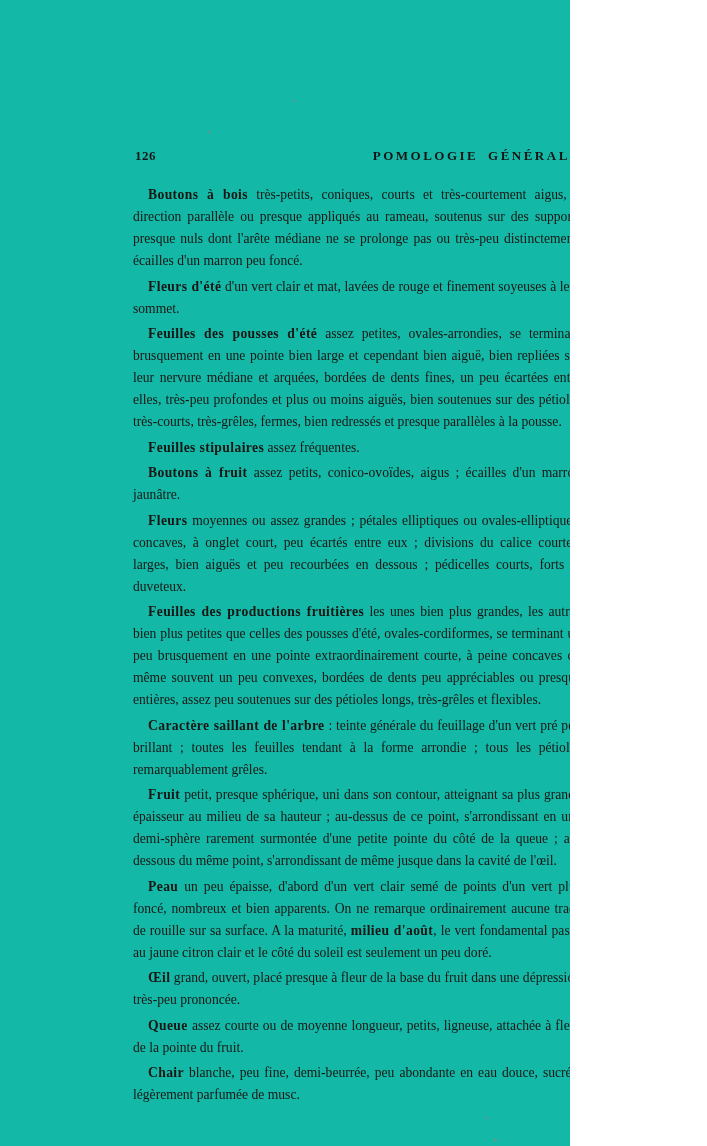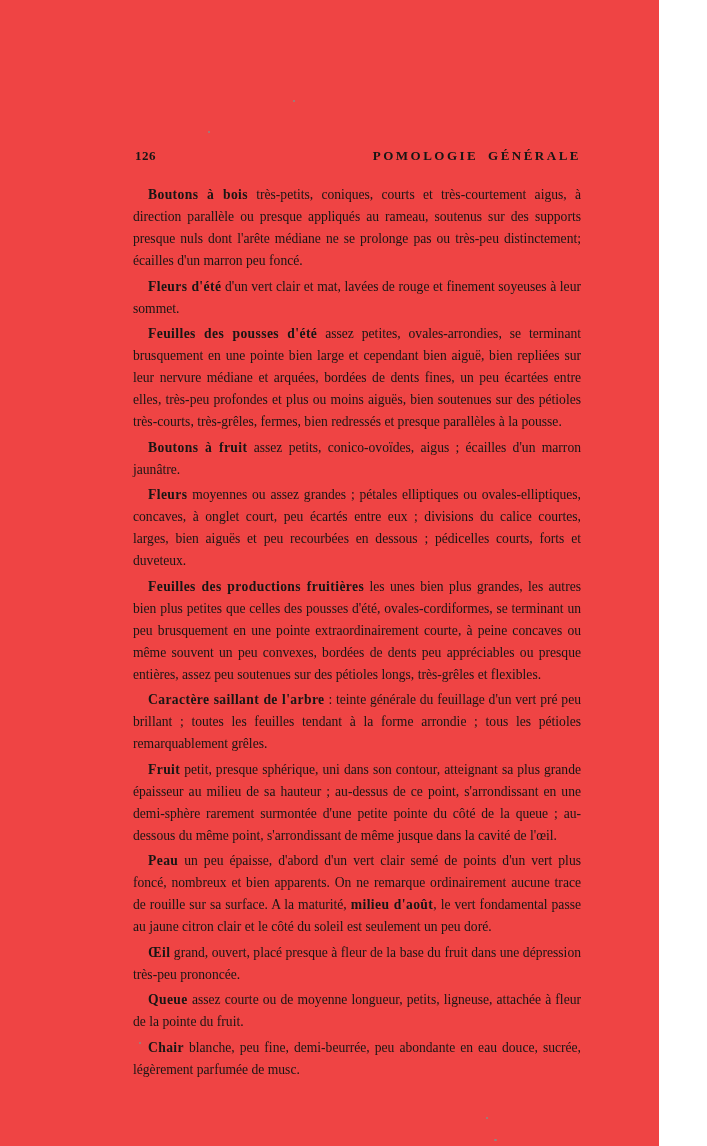--- a/index.html
+++ b/index.html
@@ -2,23 +2,23 @@
 <html><head>
 <meta charset="utf-8">
 <style>
   html, body {
     margin: 0;
     padding: 0;
     background: #ffffff;
   }
   .page {
     position: relative;
-    width: 659px;
+    width: 570px;
     height: 1146px;
-    background: #ef4444;
+    background: #14b8a6;
     font-family: "Liberation Serif", "DejaVu Serif", serif;
     color: #181614;
     overflow: hidden;
   }
   .column {
     position: absolute;
     left: 133px;
     top: 148px;
     width: 448px;
   }
@@ -74,20 +74,21 @@
 
     <div class="running-head">
       <span class="page-number">126</span>
       <span class="running-title">POMOLOGIE GÉNÉRALE</span>
     </div>
 
     <div class="body-text">
         <p class="para"><b class="lead">Boutons à bois</b><span class="plain-text"> très-petits, coniques, courts et très-courtement aigus, à direction parallèle ou presque appliqués au rameau, soutenus sur des supports presque nuls dont l'arête médiane ne se prolonge pas ou très-peu distinctement; écailles d'un marron peu foncé.</span></p>
         <p class="para"><b class="lead">Fleurs d'été</b><span class="plain-text"> d'un vert clair et mat, lavées de rouge et finement soyeuses à leur sommet.</span></p>
         <p class="para"><b class="lead">Feuilles des pousses d'été</b><span class="plain-text"> assez petites, ovales-arrondies, se terminant brusquement en une pointe bien large et cependant bien aiguë, bien repliées sur leur nervure médiane et arquées, bordées de dents fines, un peu écartées entre elles, très-peu profondes et plus ou moins aiguës, bien soutenues sur des pétioles très-courts, très-grêles, fermes, bien redressés et presque parallèles à la pousse.</span></p>
+        <p class="para"><b class="lead">Feuilles stipulaires</b><span class="plain-text"> assez fréquentes.</span></p>
         <p class="para"><b class="lead">Boutons à fruit</b><span class="plain-text"> assez petits, conico-ovoïdes, aigus ; écailles d'un marron jaunâtre.</span></p>
         <p class="para"><b class="lead">Fleurs</b><span class="plain-text"> moyennes ou assez grandes ; pétales elliptiques ou ovales-elliptiques, concaves, à onglet court, peu écartés entre eux ; divisions du calice courtes, larges, bien aiguës et peu recourbées en dessous ; pédicelles courts, forts et duveteux.</span></p>
         <p class="para"><b class="lead">Feuilles des productions fruitières</b><span class="plain-text"> les unes bien plus grandes, les autres bien plus petites que celles des pousses d'été, ovales-cordiformes, se terminant un peu brusquement en une pointe extraordinairement courte, à peine concaves ou même souvent un peu convexes, bordées de dents peu appréciables ou presque entières, assez peu soutenues sur des pétioles longs, très-grêles et flexibles.</span></p>
         <p class="para"><b class="lead">Caractère saillant de l'arbre</b><span class="plain-text"> : teinte générale du feuillage d'un vert pré peu brillant ; toutes les feuilles tendant à la forme arrondie ; tous les pétioles remarquablement grêles.</span></p>
         <p class="para"><b class="lead">Fruit</b><span class="plain-text"> petit, presque sphérique, uni dans son contour, atteignant sa plus grande épaisseur au milieu de sa hauteur ; au-dessus de ce point, s'arrondissant en une demi-sphère rarement surmontée d'une petite pointe du côté de la queue ; au-dessous du même point, s'arrondissant de même jusque dans la cavité de l'œil.</span></p>
         <p class="para"><b class="lead">Peau</b><span class="plain-text"> un peu épaisse, d'abord d'un vert clair semé de points d'un vert plus foncé, nombreux et bien apparents. On ne remarque ordinairement aucune trace de rouille sur sa surface. A la maturité, </span><b class="bold-phrase">milieu d'août</b><span class="plain-text">, le vert fondamental passe au jaune citron clair et le côté du soleil est seulement un peu doré.</span></p>
         <p class="para"><b class="lead">Œil</b><span class="plain-text"> grand, ouvert, placé presque à fleur de la base du fruit dans une dépression très-peu prononcée.</span></p>
         <p class="para"><b class="lead">Queue</b><span class="plain-text"> assez courte ou de moyenne longueur, petits, ligneuse, attachée à fleur de la pointe du fruit.</span></p>
         <p class="para"><b class="lead">Chair</b><span class="plain-text"> blanche, peu fine, demi-beurrée, peu abondante en eau douce, sucrée, légèrement parfumée de musc.</span></p>
       </div>

